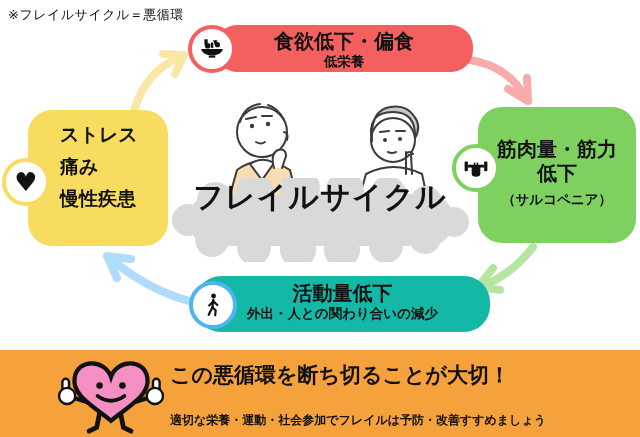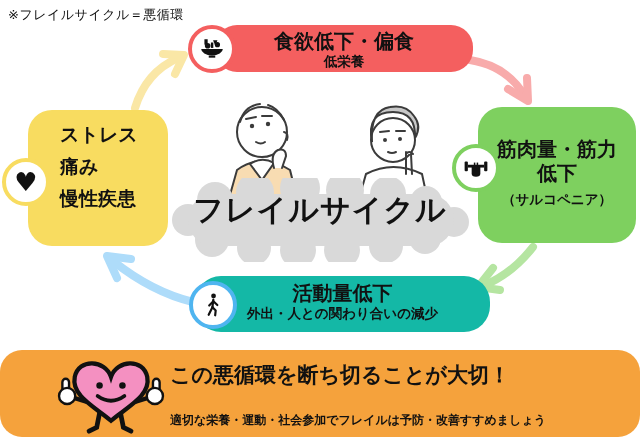--- a/index.html
+++ b/index.html
@@ -22,28 +22,28 @@
   .badge svg{display:block;}
   .b-red{border:4px solid #f45f5f;left:-27px;top:0px;}
   .b-green{border:4px solid #7ed05f;left:-26px;top:37px;}
   .b-blue{border:4px solid #4fb5f0;left:-6px;top:5px;}
   .b-yellow{border:4px solid #f8dc60;left:-26px;top:48px;}
   .heart-glyph{font-size:26px;line-height:26px;color:#111;font-weight:bold;}
 
   
   .cloud-wrap{position:absolute;left:170px;top:178px;width:300px;height:84px;}
   .cloud-wrap svg{position:absolute;left:0;top:0;}
-  .cloud-text{position:absolute;left:0;top:15px;width:100%;text-align:center;}
+  .cloud-text{position:absolute;left:0;top:4px;width:100%;text-align:center;font-family:Liberation Mono, monospace;}
   .cloud-title{font-size:30px;font-weight:900;color:#111;letter-spacing:1px;line-height:34px;}
   .cloud-sub{font-size:13.5px;font-weight:600;color:#222;margin-top:2px;}
 
   .lay{position:absolute;left:0;top:0;}
 
   
-  .banner{position:absolute;left:0;top:350px;width:640px;height:87px;background:#f5a23c;border-radius:22px;}
+  .banner{position:absolute;left:0;top:350px;width:640px;height:87px;background:#f5a23c;}
   .banner-text{position:absolute;left:170px;top:12px;}
   .banner-title{font-size:21px;font-weight:900;color:#111;line-height:26px;}
   .banner-sub{font-size:12px;font-weight:700;color:#111;margin-top:24px;}
 </style>
 </head>
 <body>
 
 <div class="stage">
 
   <div class="note">※フレイルサイクル＝悪循環</div>

